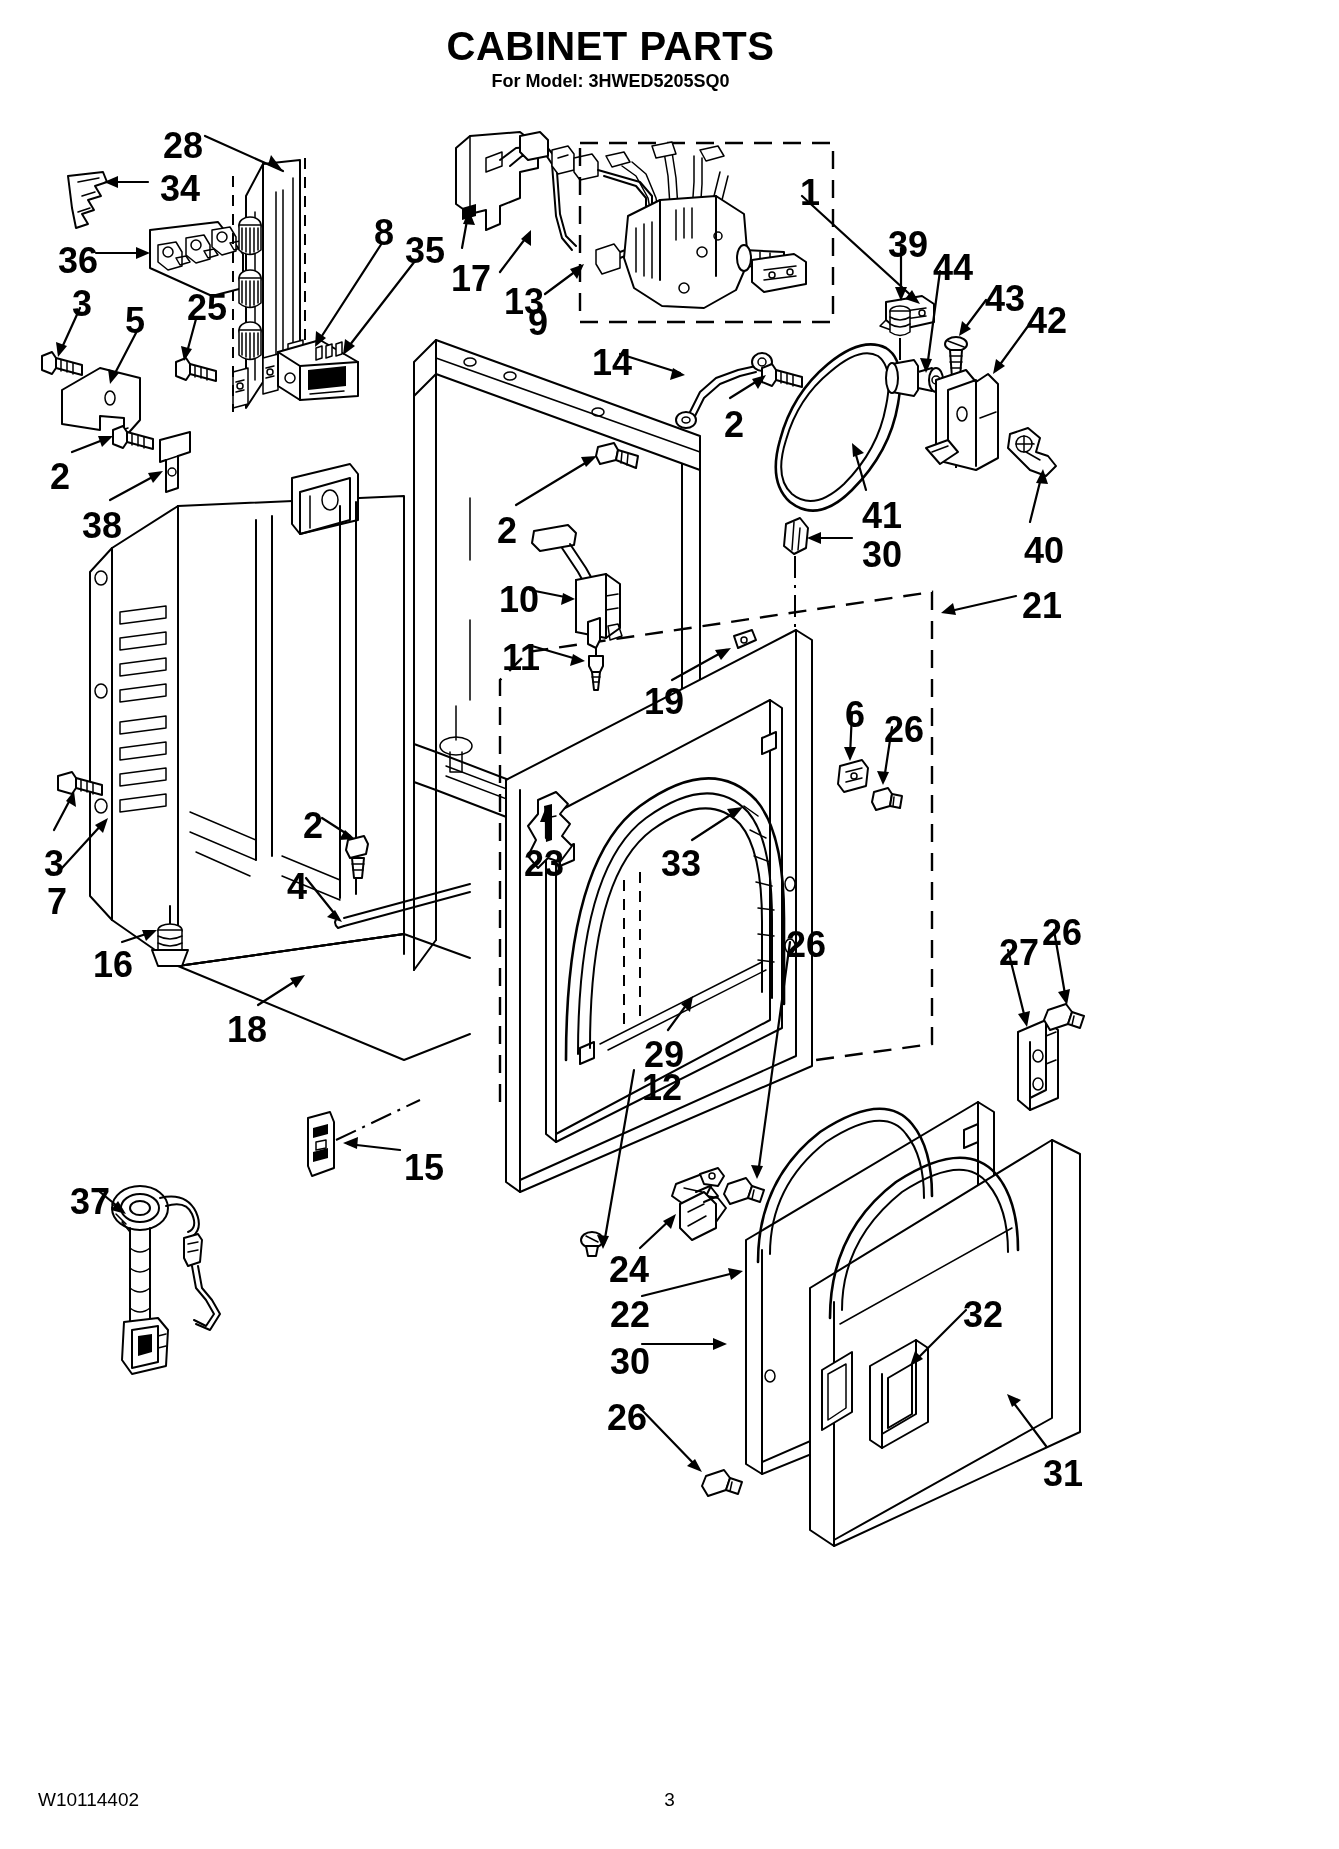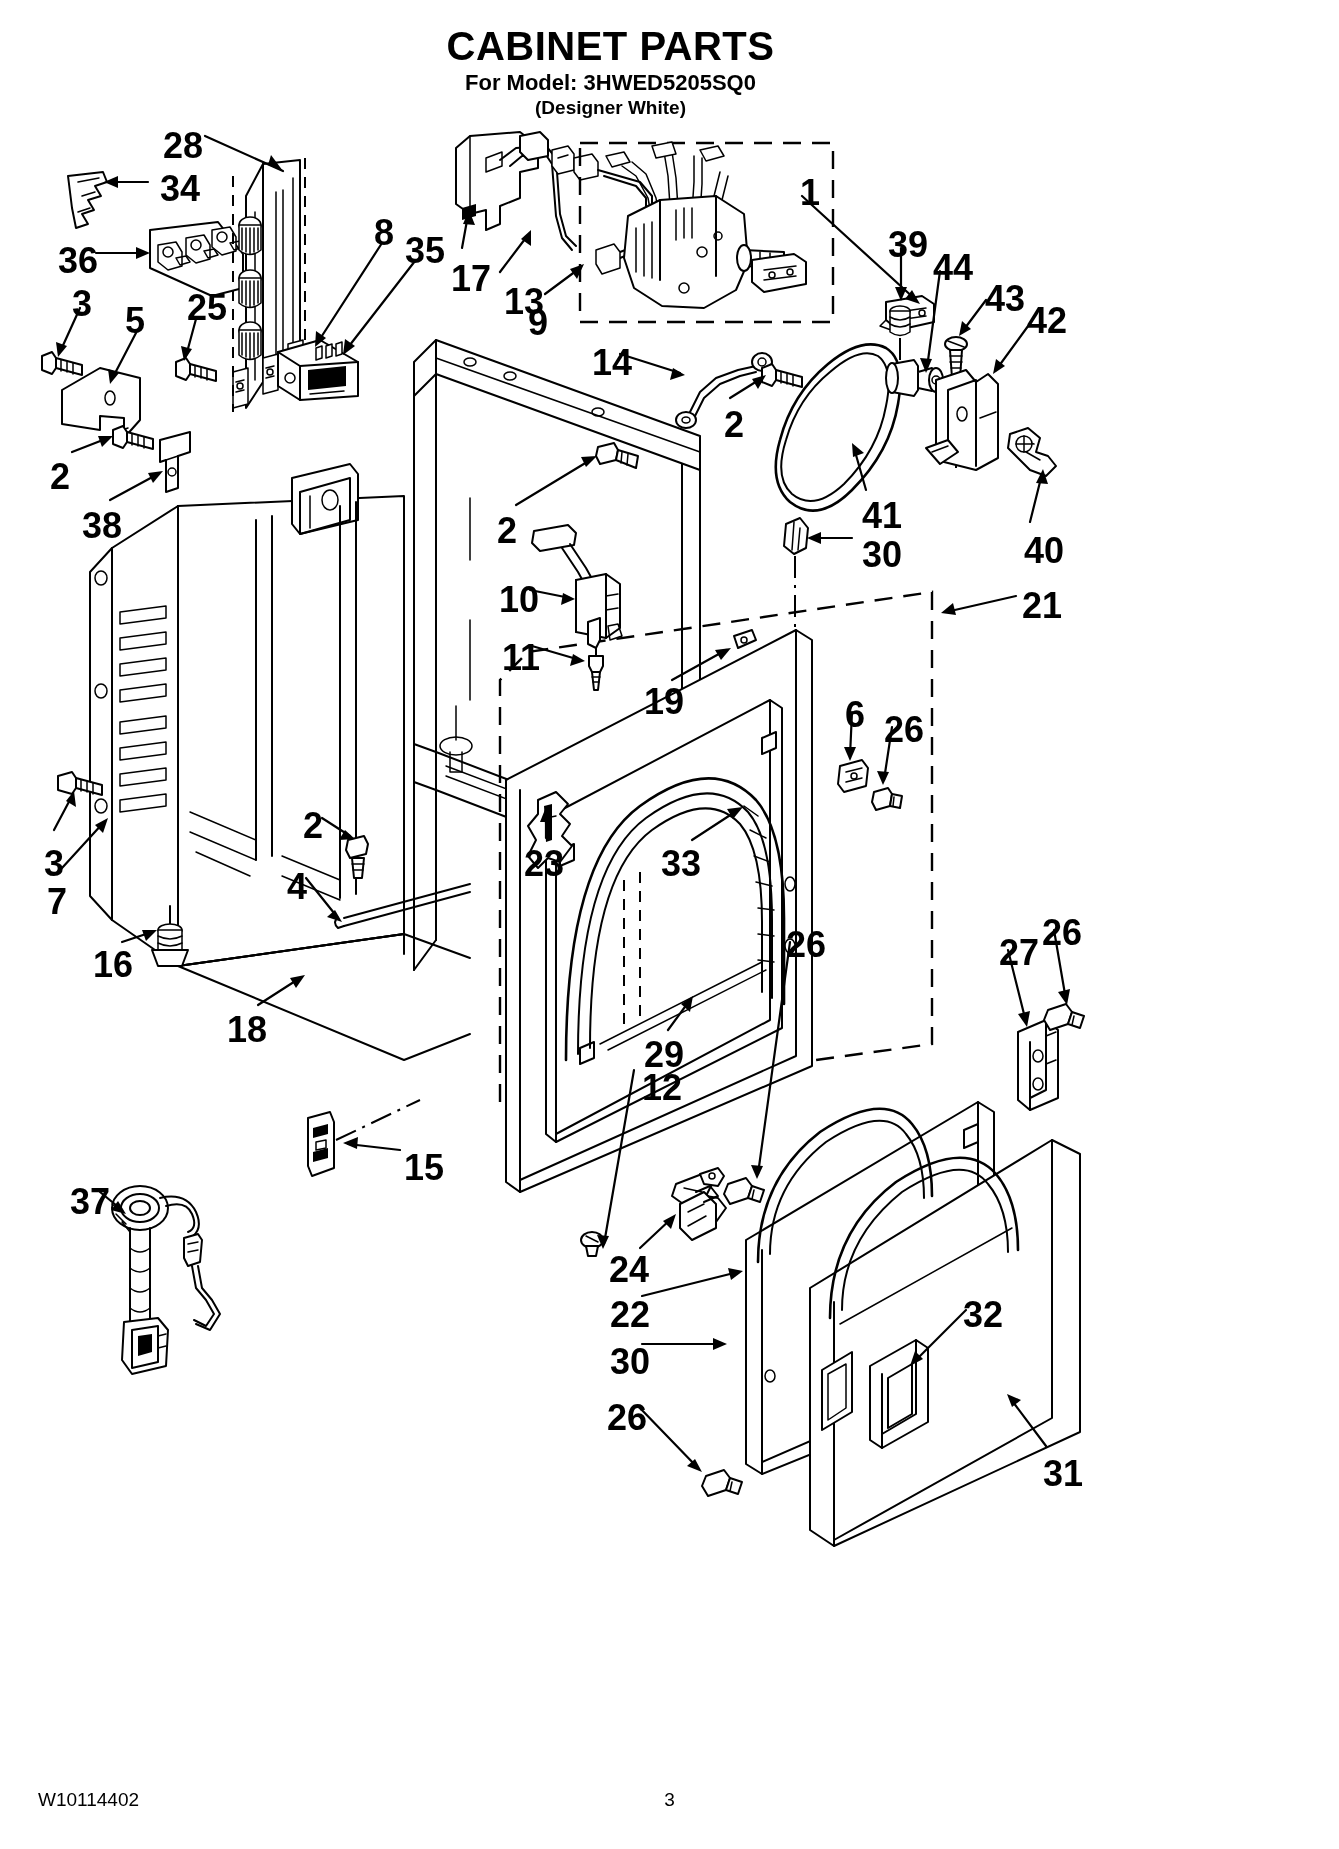--- a/index.html
+++ b/index.html
@@ -28,21 +28,21 @@
     line-height: 1.0;
   }
   #main-title {
     font-size: 40px;
     font-weight: bold;
     letter-spacing: 0.5px;
     margin: 0 0 6px 0;
     font-family: "Liberation Sans", sans-serif;
   }
   #model-line {
-    font-size: 22px;
+    font-size: 18px;
     font-weight: bold;
     margin: 0 0 4px 0;
   }
   #color-line {
     font-size: 19px;
     font-weight: bold;
     margin: 0;
   }
   #artboard {
     position: absolute;
@@ -94,21 +94,20 @@
   .fillk { fill: #000000; stroke: none; }
 </style>
 </head>
 <body>
 
 <div id="page">
 
   <div id="titleblock">
     <div id="main-title">CABINET PARTS</div>
     <div id="model-line">For Model: 3HWED5205SQ0</div>
-    <div id="color-line">(Designer White)</div>
   </div>
 
   <svg id="artboard" viewBox="0 0 1339 1849" width="1339" height="1849" xmlns="http://www.w3.org/2000/svg">
 
     <g>
       <path class="fillw" d="M68 176 L103 172 L107 182 L95 186 L101 196 L88 200 L94 210 L82 214 L88 224 L76 228 L72 208 Z"></path>
       <path class="ln-t" d="M78 182 L99 178 M82 196 L95 192 M78 212 L90 208"></path>
     </g>
 
     <g>

